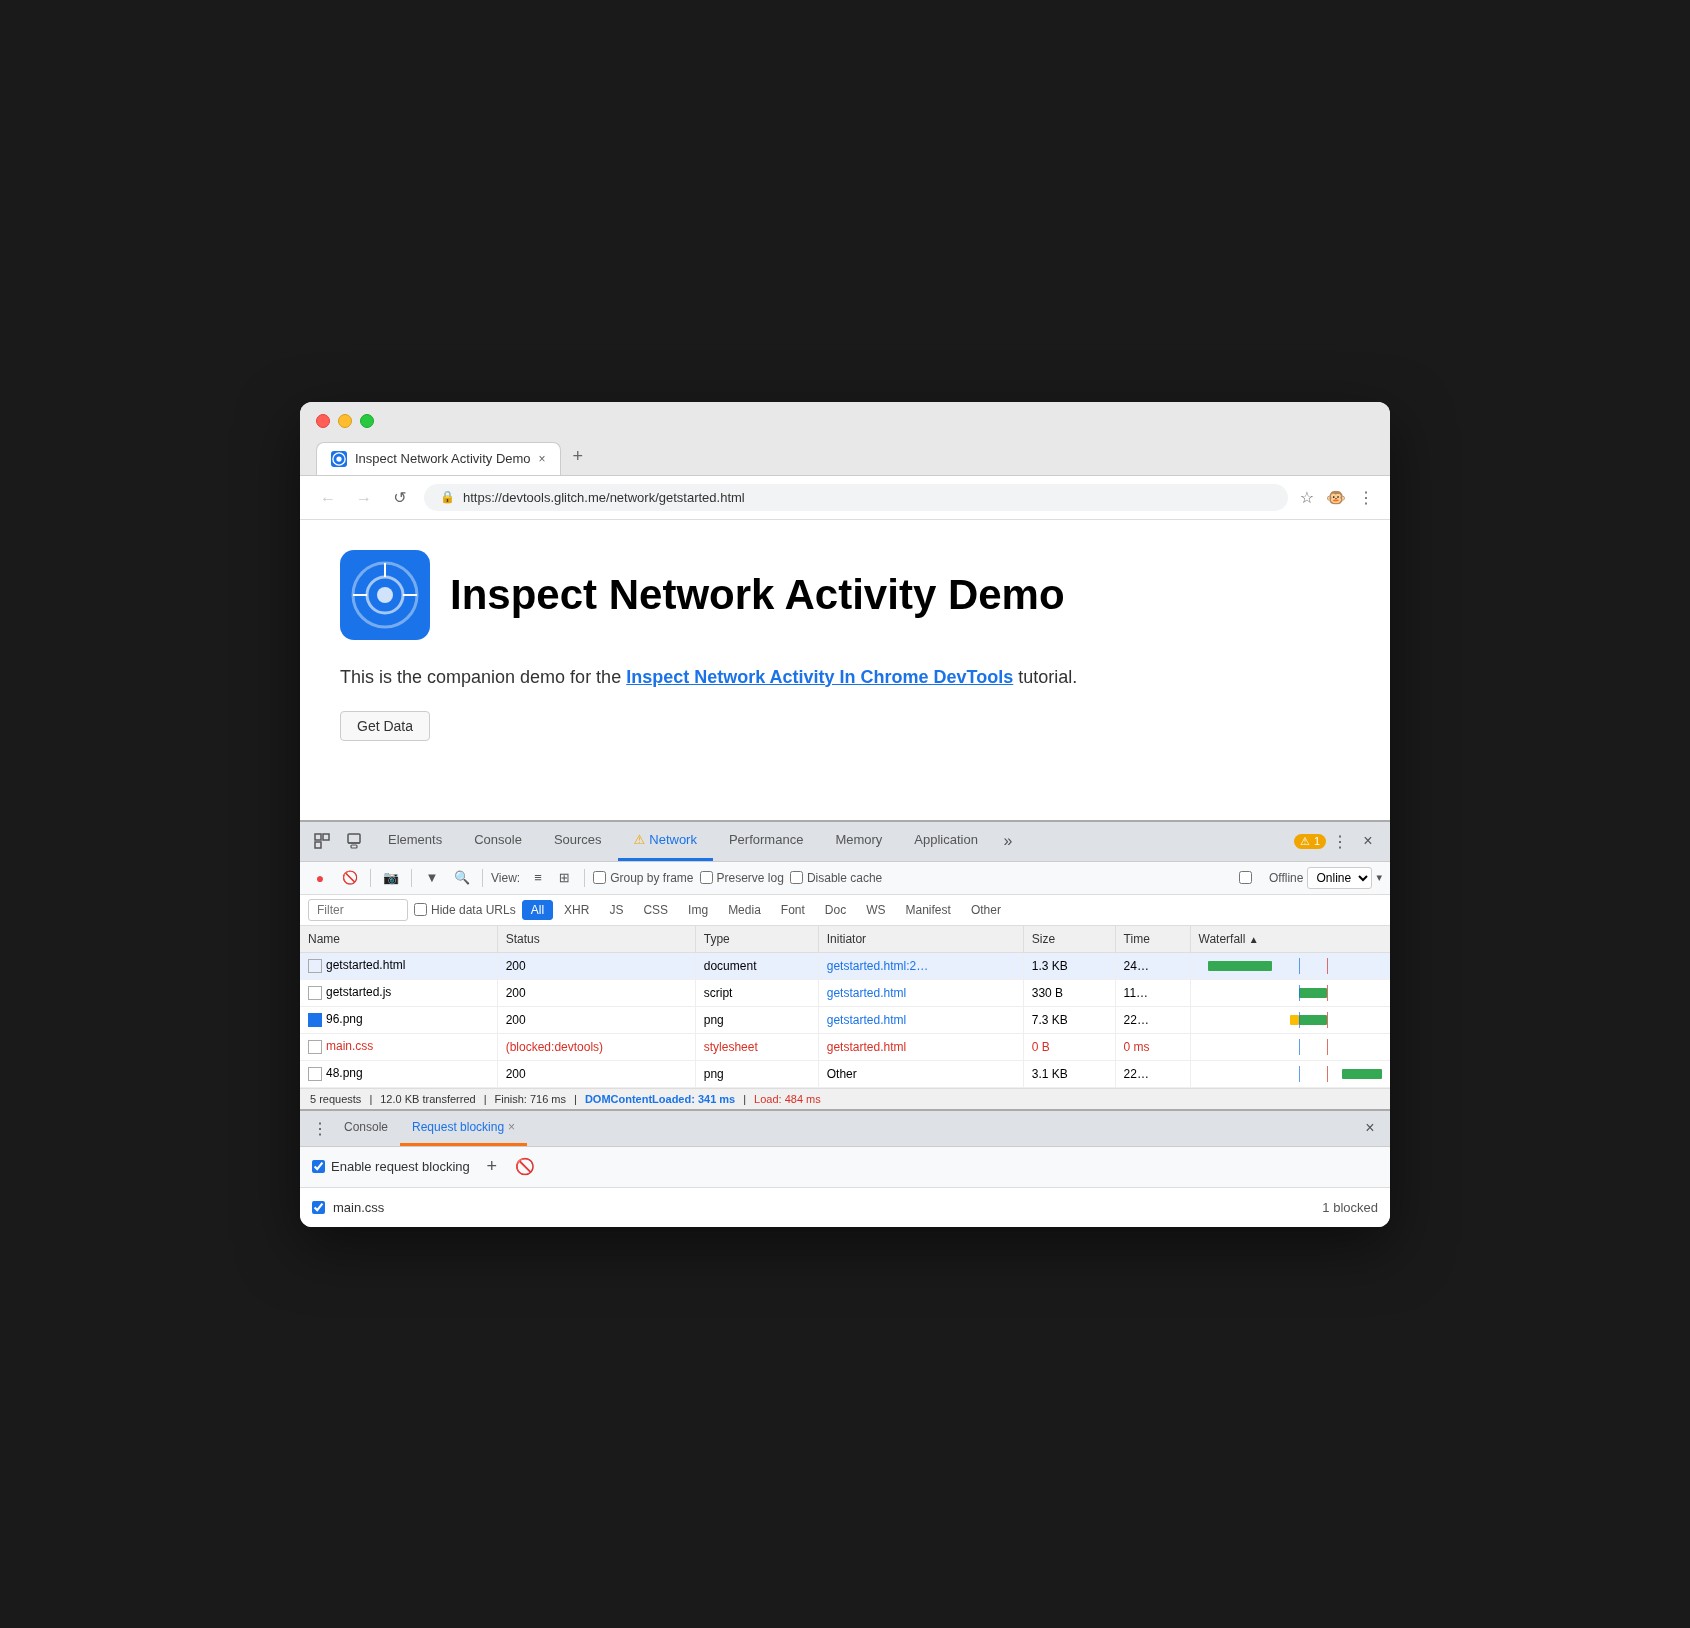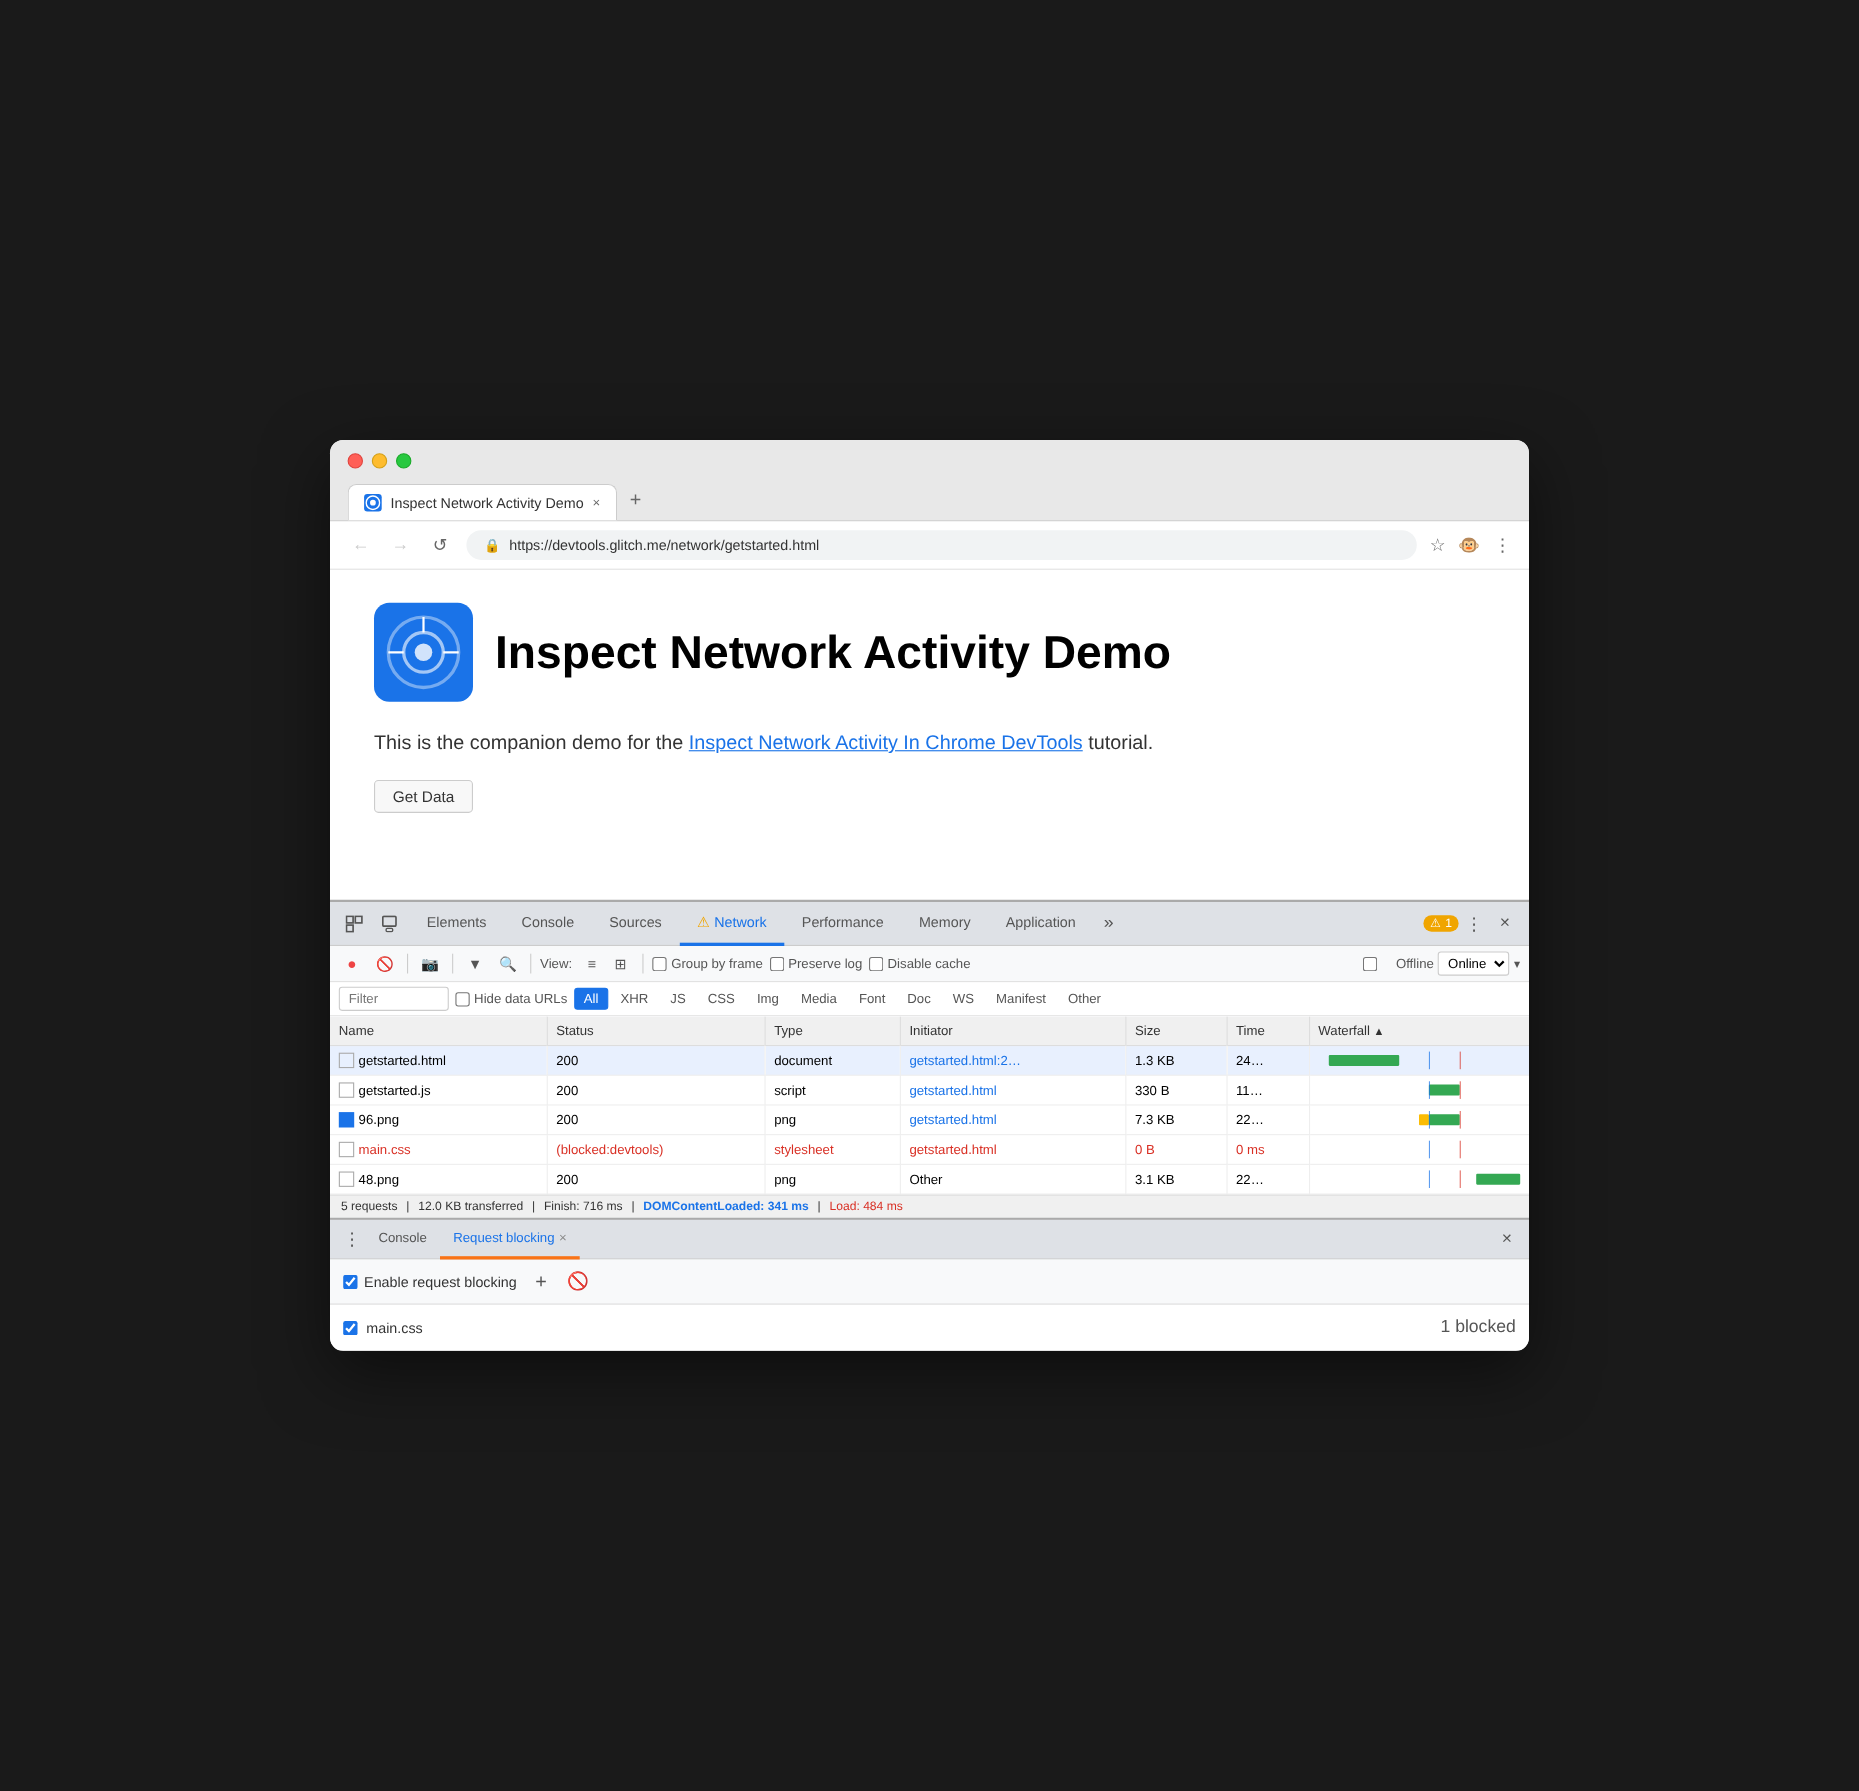--- a/index.html
+++ b/index.html
@@ -146,20 +146,21 @@
     }
     .page-description {
       font-size: 18px;
       color: #333;
       margin-bottom: 20px;
       line-height: 1.5;
     }
     .page-link {
       color: #1a73e8;
       text-decoration: underline;
+      font-weight: bold;
     }
     .get-data-btn {
       border: 1px solid #ccc;
       background: #f8f8f8;
       padding: 6px 16px;
       border-radius: 4px;
       font-size: 14px;
       cursor: pointer;
       color: #333;
     }
@@ -526,21 +527,21 @@
     }
     .rb-item input[type=checkbox] {
       accent-color: #1a73e8;
     }
     .rb-item-name {
       font-size: 13px;
       color: #333;
       flex: 1;
     }
     .rb-blocked-count {
-      font-size: 16px;
+      font-size: 13px;
       color: #555;
     }
     .sort-arrow { font-size: 10px; color: #333; }
     .wf-vline {
       position: absolute;
       top: 0;
       bottom: 0;
       width: 1px;
       opacity: 0.7;
     }

